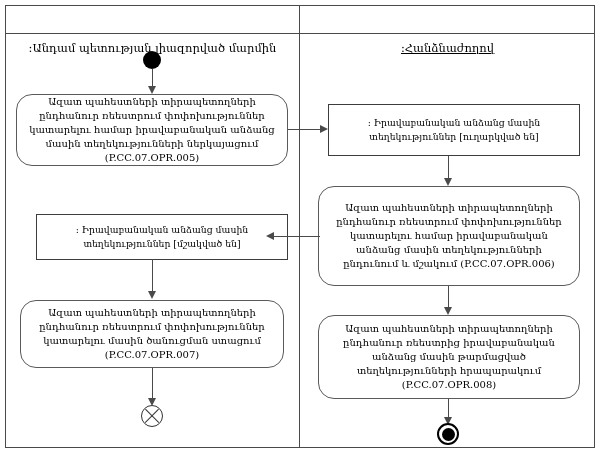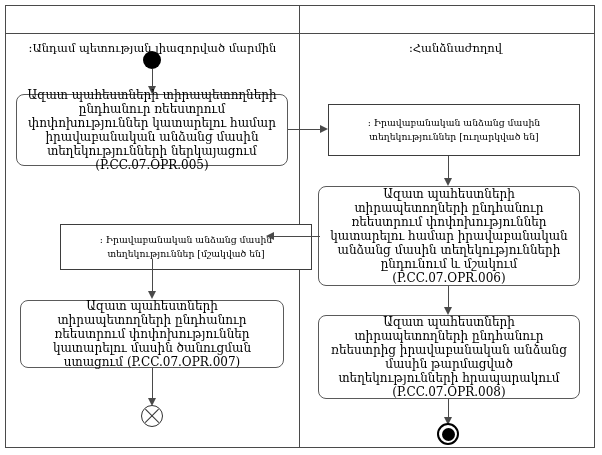--- a/index.html
+++ b/index.html
@@ -47,34 +47,34 @@
     top: 9px;
     height: 20px;
     line-height: 20px;
     text-align: center;
     font-size: 11.5px;
     color: #000000;
     white-space: nowrap;
     margin-top: 29px;
   }
   .lane-title.left  { left: 6px;   width: 293px; }
-  .lane-title.right { left: 308px; width: 295px; }
+  .lane-title.right { left: 300px; width: 295px; text-decoration: underline; }
 
   
   .action {
     position: absolute;
     border: 1px solid #5a5a5a;
-    border-radius: 8px;
+    border-radius: 16px;
     box-sizing: border-box;
     background: #ffffff;
     display: flex;
     align-items: center;
     justify-content: center;
     text-align: center;
-    font-size: 12px;
+    font-size: 10px;
     line-height: 14px;
     color: #000000;
     padding: 4px 10px;
   }
 
   
   .objnode {
     position: absolute;
     border: 1px solid #3d3d3d;
     box-sizing: border-box;
@@ -190,21 +190,21 @@
 
   <div class="initial-node" style="left:143px; top:51px;"></div>
   <div class="vline" style="left:152px; top:69px; height:19px;"></div>
   <div class="arrow-down" style="left:147.5px; top:86px;"></div>
 
   <div class="action" style="left:16px; top:94px; width:272px; height:72px;">Ազատ պահեստների տիրապետողների ընդհանուր ռեեստրում փոփոխություններ կատարելու համար իրավաբանական անձանց մասին տեղեկությունների ներկայացում (P.CC.07.OPR.005)</div>
 
   <div class="hline" style="left:288px; top:129px; width:34px;"></div>
   <div class="arrow-right" style="left:320px; top:124.5px;"></div>
 
-  <div class="objnode" style="left:36px; top:224px; width:252px; height:46px;margin-left:24px;">: Իրավաբանական անձանց մասին տեղեկություններ [մշակված են]</div>
+  <div class="objnode" style="left:36px; top:214px; width:252px; height:46px;">: Իրավաբանական անձանց մասին տեղեկություններ [մշակված են]</div>
 
   <div class="vline" style="left:152px; top:259px; height:34px;"></div>
   <div class="arrow-down" style="left:147.5px; top:291px;"></div>
 
   <div class="action" style="left:20px; top:300px; width:264px; height:68px;">Ազատ պահեստների տիրապետողների ընդհանուր ռեեստրում փոփոխություններ կատարելու մասին ծանուցման ստացում (P.CC.07.OPR.007)</div>
 
   <div class="vline" style="left:152px; top:368px; height:32px;"></div>
   <div class="arrow-down" style="left:147.5px; top:398px;"></div>
 
   <div class="flow-final" style="left:141px; top:405px;"></div>

